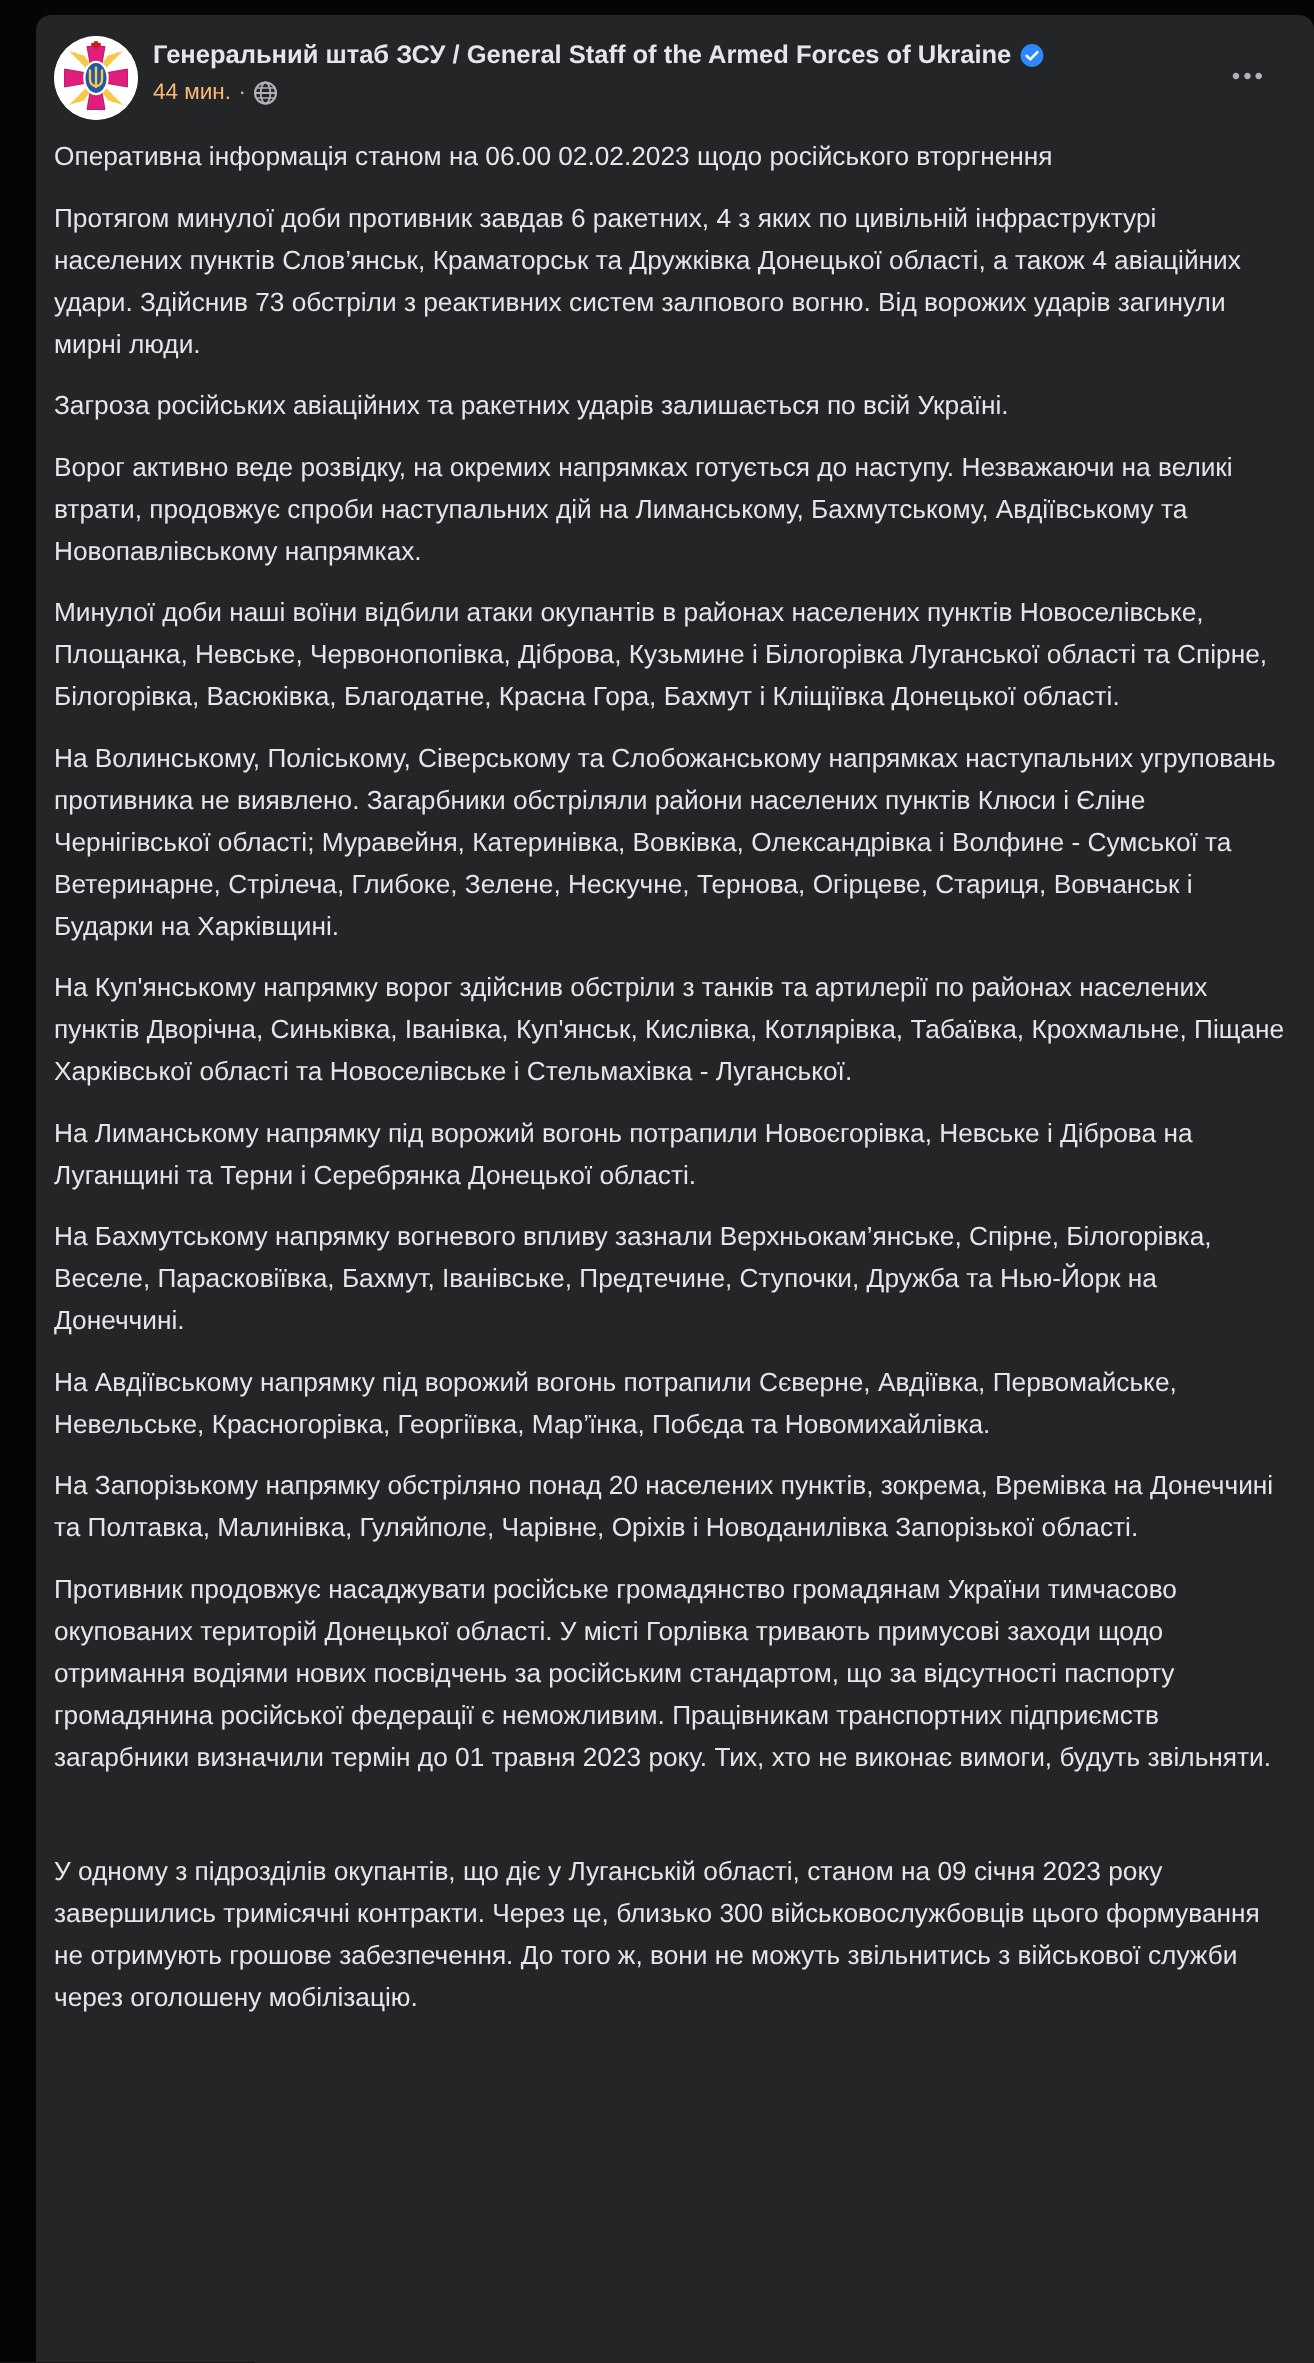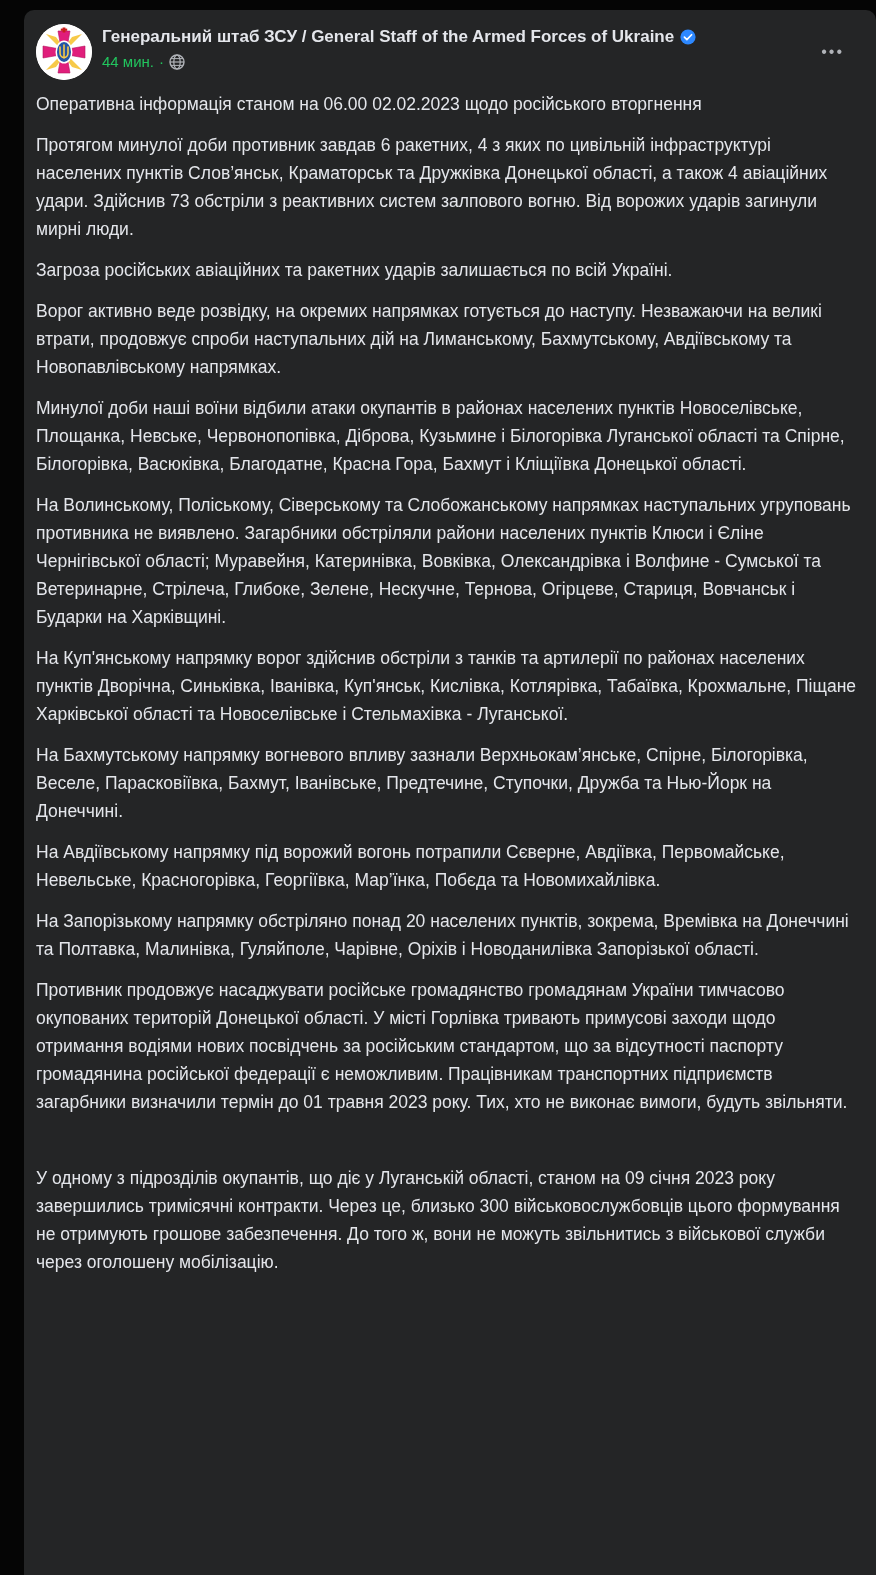--- a/index.html
+++ b/index.html
@@ -43,21 +43,21 @@
     cursor: pointer;
     text-decoration: none;
   }
   .verified {
     width: 16px; height: 16px; flex: 0 0 16px;
     display: inline-block;
   }
   .meta-row {
     display: flex; align-items: center; gap: 5px;
     margin-top: 6px;
-    color: #22c55e;
+    color: #fdba74;
     font-size: 15px;
   }
   .meta-time { cursor: pointer; }
   .globe { width: 16px; height: 16px; display: inline-block; }
   .more-btn {
     position: absolute;
     top: 28px; right: 26px;
     color: #b0b3b8;
     font-size: 16px;
     letter-spacing: 2px;
@@ -159,20 +159,21 @@
   </div>
 
   <div class="post-text">
       <p>Оперативна інформація станом на 06.00 02.02.2023 щодо російського вторгнення</p>
       <p>Протягом минулої доби противник завдав 6 ракетних, 4 з яких по цивільній інфраструктурі населених пунктів Слов’янськ, Краматорськ та Дружківка Донецької області, а також 4 авіаційних  удари. Здійснив 73 обстріли з реактивних систем залпового вогню. Від ворожих ударів загинули мирні люди.</p>
       <p>Загроза російських авіаційних та ракетних ударів залишається по всій Україні.</p>
       <p>Ворог активно веде розвідку, на окремих напрямках готується до наступу. Незважаючи на великі втрати, продовжує спроби наступальних дій на Лиманському, Бахмутському, Авдіївському та Новопавлівському напрямках.</p>
       <p>Минулої доби наші воїни відбили атаки окупантів в районах населених пунктів Новоселівське, Площанка, Невське, Червонопопівка, Діброва, Кузьмине і Білогорівка Луганської області та Спірне, Білогорівка, Васюківка, Благодатне, Красна Гора, Бахмут і Кліщіївка Донецької області.</p>
       <p>На Волинському, Поліському, Сіверському та Слобожанському напрямках наступальних угруповань противника не виявлено. Загарбники обстріляли райони населених пунктів Клюси і Єліне Чернігівської області; Муравейня, Катеринівка, Вовківка, Олександрівка і Волфине - Сумської та Ветеринарне, Стрілеча, Глибоке, Зелене, Нескучне, Тернова, Огірцеве, Стариця, Вовчанськ і Бударки на Харківщині.</p>
       <p>На Куп'янському напрямку ворог здійснив обстріли з танків та артилерії по районах населених пунктів Дворічна, Синьківка, Іванівка, Куп'янськ, Кислівка, Котлярівка, Табаївка, Крохмальне, Піщане Харківської області та Новоселівське і Стельмахівка - Луганської.</p>
+      <p>На Лиманському напрямку під ворожий вогонь потрапили Новоєгорівка, Невське і Діброва на Луганщині та Терни і Серебрянка Донецької області.</p>
       <p>На Бахмутському напрямку вогневого впливу зазнали Верхньокам’янське, Спірне, Білогорівка, Веселе, Парасковіївка, Бахмут, Іванівське, Предтечине, Ступочки, Дружба та Нью-Йорк на Донеччині.</p>
       <p>На Авдіївському напрямку під ворожий вогонь потрапили Сєверне, Авдіївка, Первомайське, Невельське, Красногорівка, Георгіївка, Мар’їнка, Побєда та Новомихайлівка.</p>
       <p>На Запорізькому напрямку обстріляно понад 20 населених пунктів, зокрема, Времівка на Донеччині та Полтавка, Малинівка, Гуляйполе, Чарівне, Оріхів і Новоданилівка Запорізької області.</p>
       <p>Противник продовжує насаджувати російське громадянство громадянам України тимчасово окупованих територій Донецької області. У місті Горлівка тривають примусові заходи щодо отримання водіями нових посвідчень за російським стандартом, що за відсутності паспорту громадянина російської федерації є неможливим. Працівникам транспортних підприємств загарбники визначили термін до 01 травня 2023 року. Тих, хто не виконає вимоги, будуть звільняти.</p>
       <p>У одному з підрозділів окупантів, що діє у Луганській області, станом на 09 січня 2023 року завершились тримісячні контракти. Через це, близько 300 військовослужбовців цього формування не отримують грошове забезпечення. До того ж, вони не можуть звільнитись з військової служби через оголошену мобілізацію.</p>
     </div>
 
 </div>
 
 </body></html>

